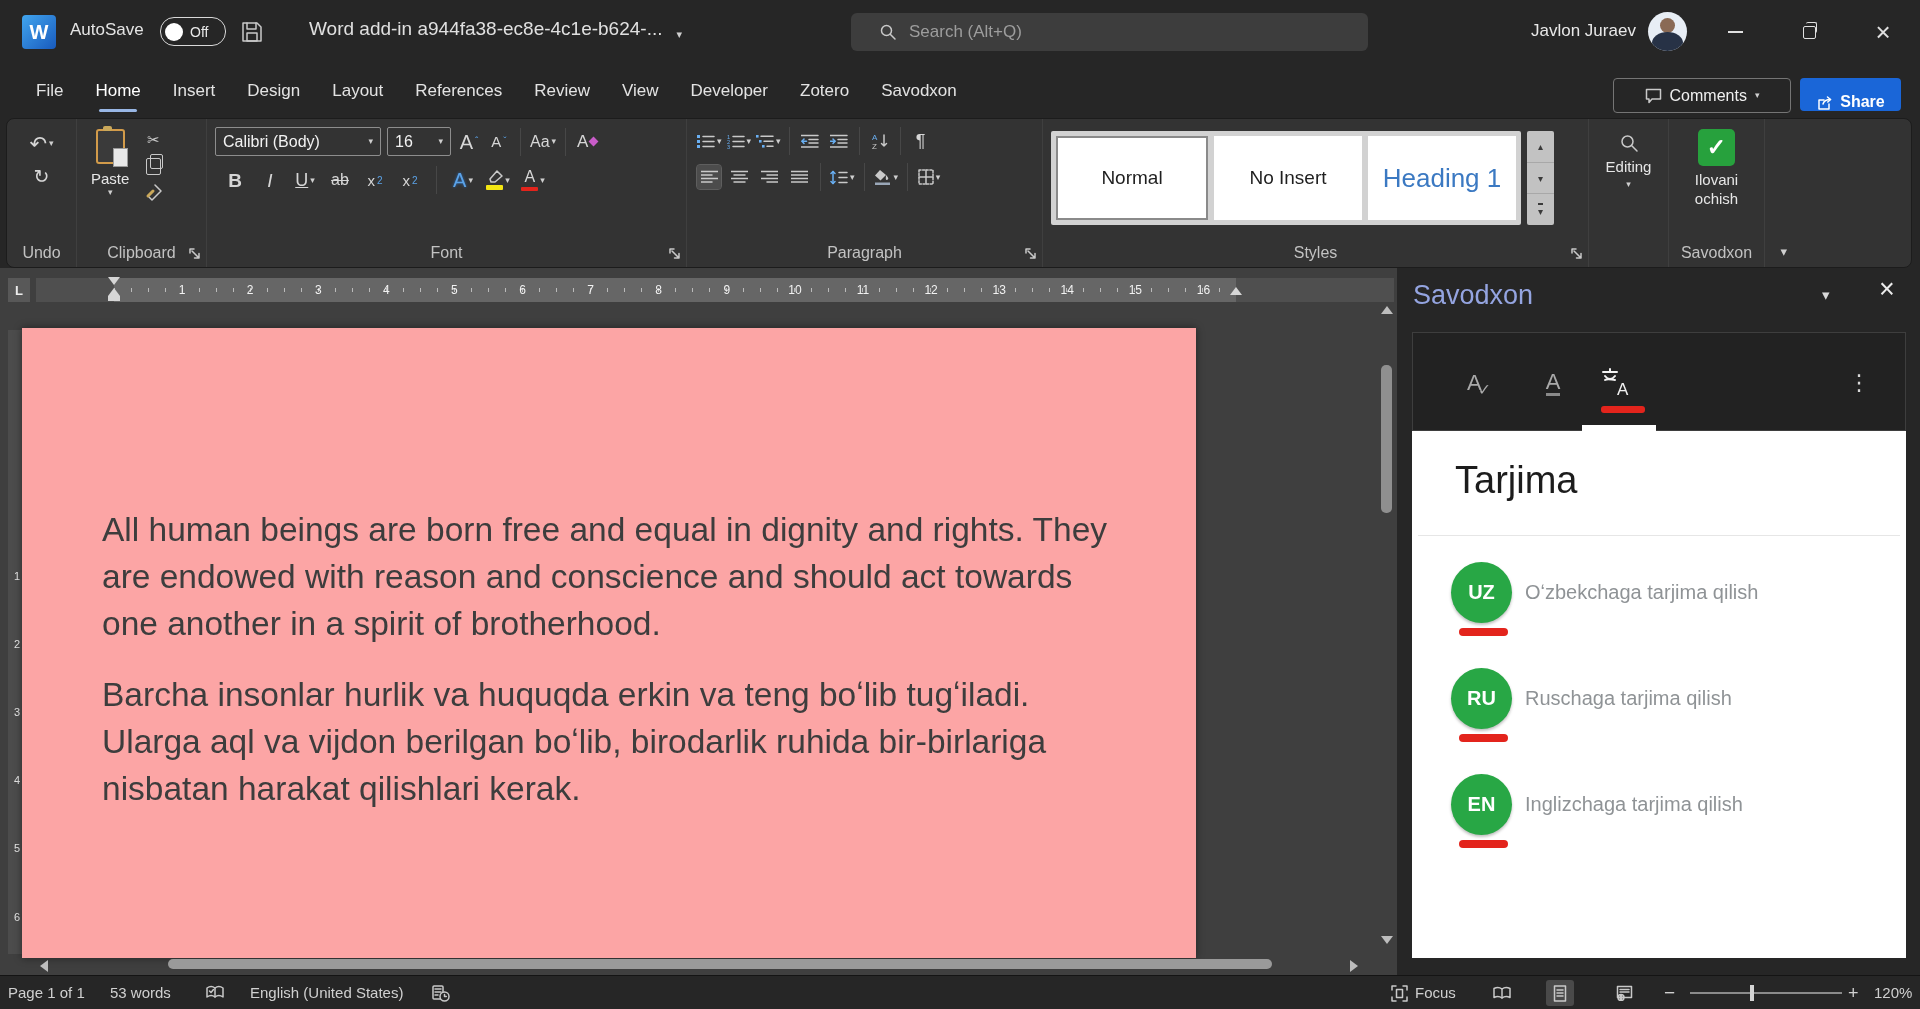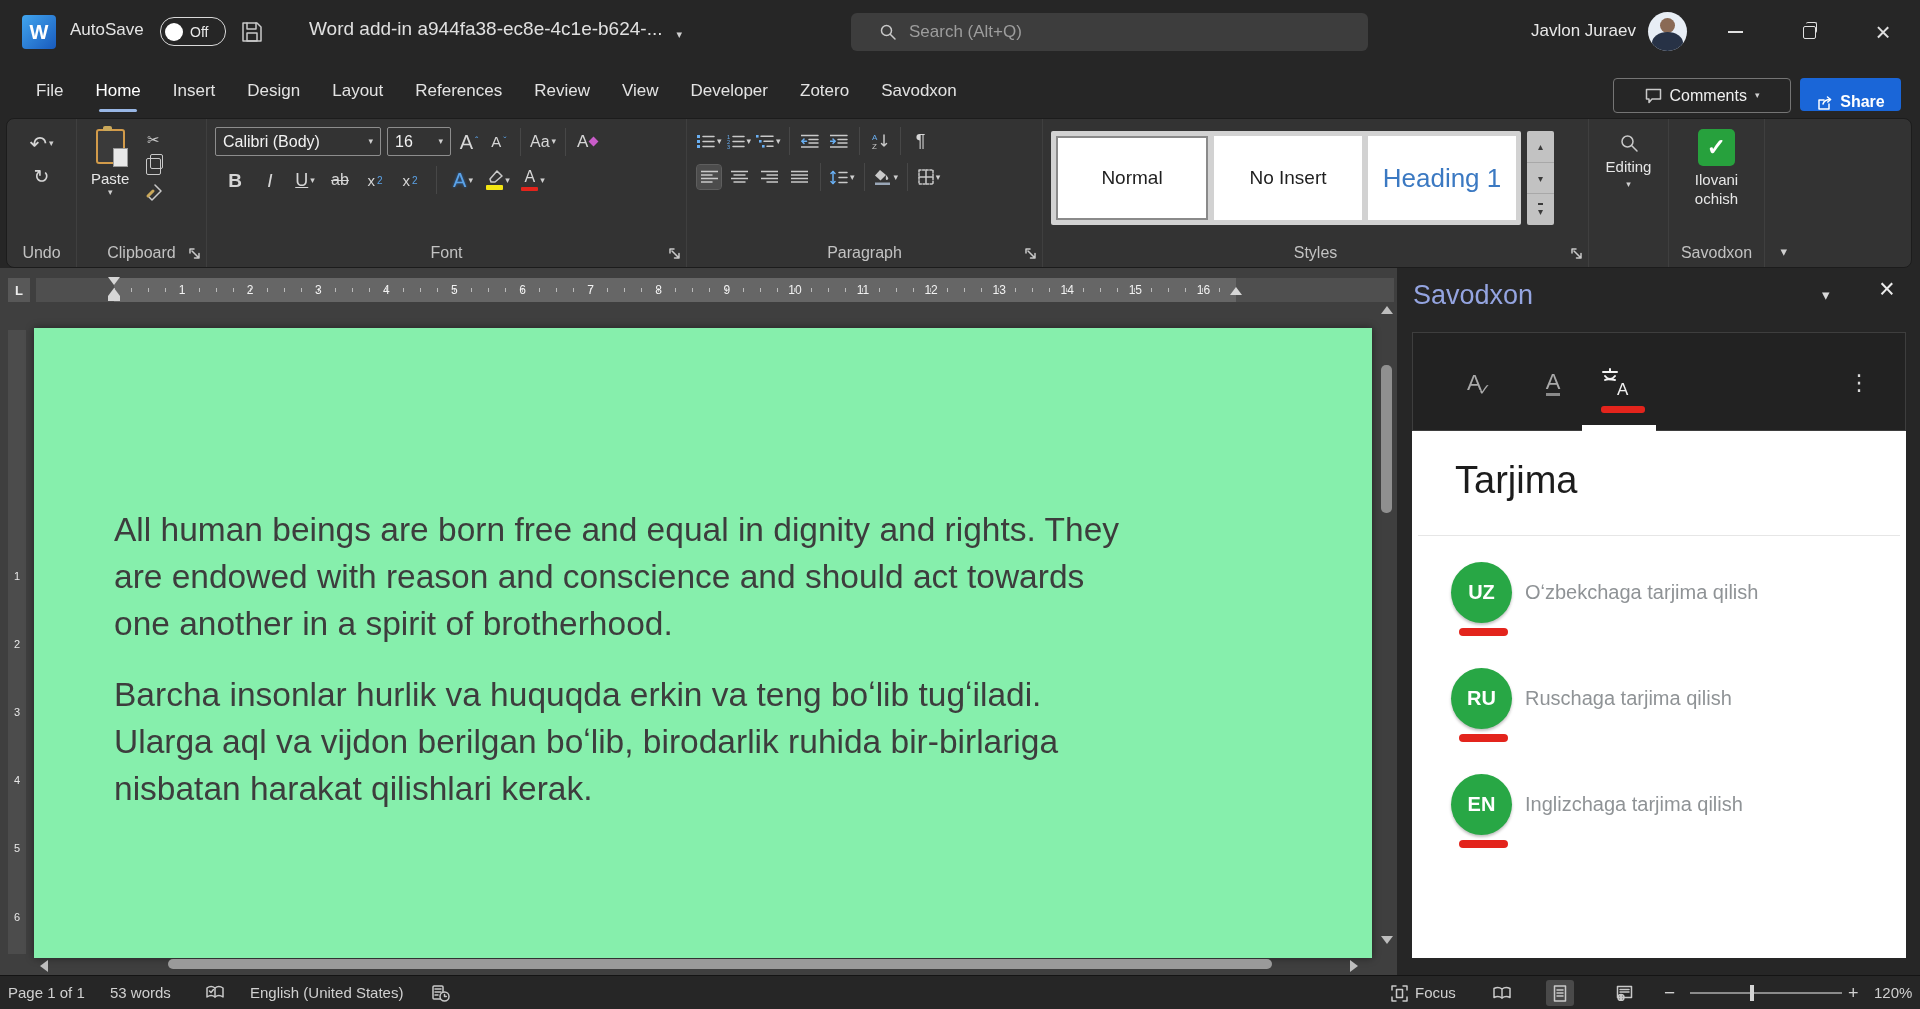--- a/index.html
+++ b/index.html
@@ -70,21 +70,21 @@
   .ruler .ticks{position:absolute;left:78px;top:10px;width:1122px;height:4px;
         background:repeating-linear-gradient(to right,rgba(255,255,255,.55) 0 1px,transparent 1px 17px)}
   .rnums{position:absolute;left:0;top:0;height:24px;display:flex;margin-left:112px}
   .rnums span{width:68.1px;text-align:center;font-size:12px;line-height:24px;color:#f2f2f2}
   .tri-d{width:0;height:0;border-left:6px solid transparent;border-right:6px solid transparent;border-top:8px solid #d6d6d6}
   .tri-u{width:0;height:0;border-left:6px solid transparent;border-right:6px solid transparent;border-bottom:8px solid #d6d6d6}
   .vruler{position:absolute;left:8px;top:62px;width:18px;height:624px;background:#4c4c4c;
         }
   .vnums{display:flex;flex-direction:column;padding-top:212px}
   .vnums span{height:68.1px;display:flex;align-items:center;justify-content:center;font-size:11px;color:#e8e8e8}
-  .page{position:absolute;left:34px;top:60px;width:1338px;height:630px;background:#86efac;box-shadow:0 0 8px rgba(0,0,0,.45)}
+  .page{position:absolute;left:22px;top:60px;width:1174px;height:630px;background:#fca5a5;box-shadow:0 0 8px rgba(0,0,0,.45)}
   .doctext{position:absolute;left:80px;top:178px;width:1160px;color:#3d3d3d;font-size:33.5px;line-height:47px}
   .doctext .para{margin-bottom:24px}
   .sb-tri-u{width:0;height:0;border-left:6px solid transparent;border-right:6px solid transparent;border-bottom:8px solid #bdbdbd}
   .sb-tri-d{width:0;height:0;border-left:6px solid transparent;border-right:6px solid transparent;border-top:8px solid #bdbdbd}
   .sb-tri-l{width:0;height:0;border-top:6px solid transparent;border-bottom:6px solid transparent;border-right:8px solid #bdbdbd}
   .sb-tri-r{width:0;height:0;border-top:6px solid transparent;border-bottom:6px solid transparent;border-left:8px solid #bdbdbd}
   
   #panel{position:absolute;left:1397px;top:268px;width:523px;height:707px;background:#262626}
   .ptitle{position:absolute;left:16px;top:12px;font-size:27px;color:#94a4e0}
   .ptoolbar{position:absolute;left:15px;top:64px;width:494px;height:99px;background:#222;border:1px solid #3e3e3e;box-sizing:border-box}

